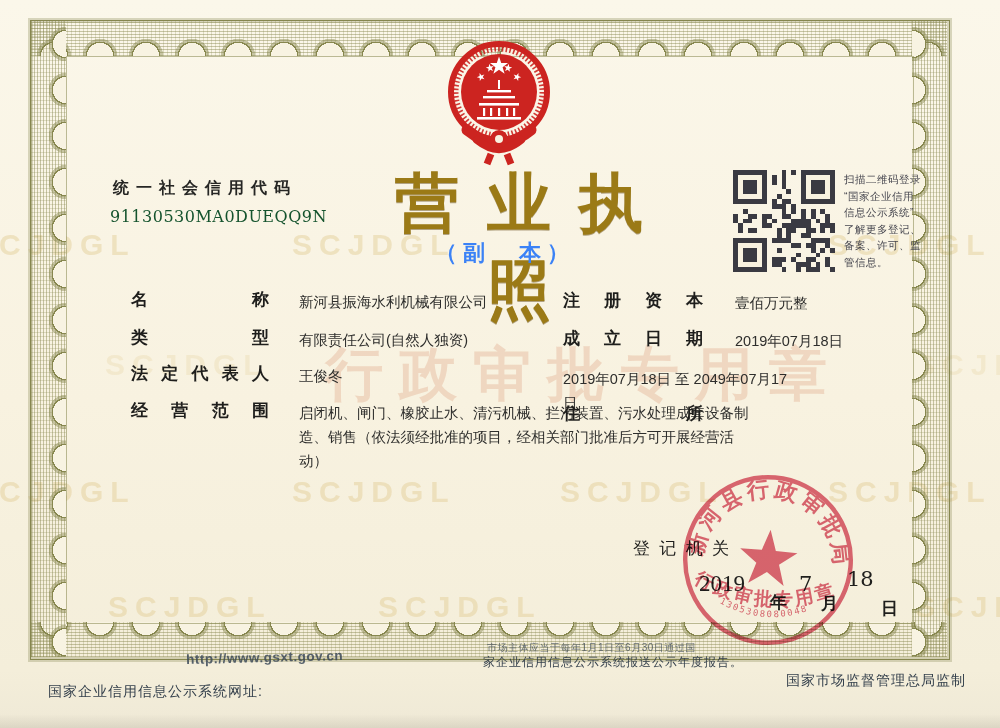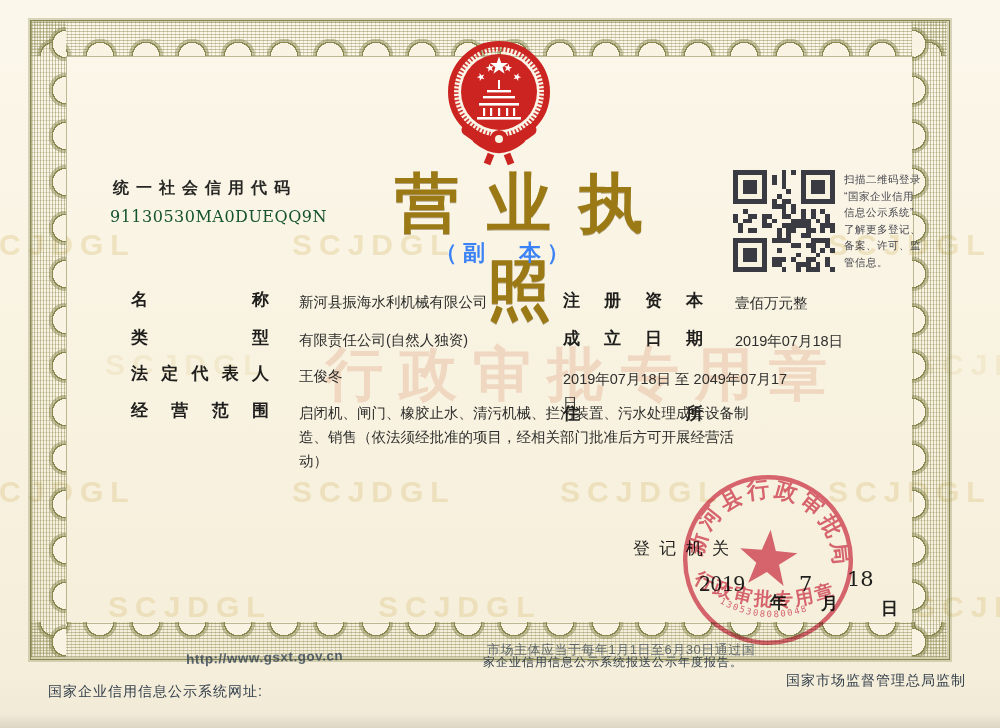--- a/index.html
+++ b/index.html
@@ -89,21 +89,21 @@
   .d-month{left:799px;top:572px;font-size:21px;}
   .d-month-s{left:821px;top:592px;font-size:17px;font-weight:bold;color:#1e1e1c;}
   .d-day{left:847px;top:567px;font-size:21px;}
   .d-day-s{left:881px;top:597px;font-size:17px;font-weight:bold;color:#1e1e1c;}
   
   .seal{left:679px;top:469px;width:178px;height:182px;transform:rotate(5deg);opacity:.87;mix-blend-mode:multiply;}
   
   .foot{color:#333f4b;}
   .foot-left-label{left:48px;top:683px;font-size:14px;letter-spacing:1px;}
   .foot-url{left:186px;top:650px;font-size:13.5px;font-weight:bold;color:#3c4a59;transform:rotate(-1.5deg);opacity:.85;letter-spacing:.5px;}
-  .foot-center1{left:487px;top:641px;font-size:13px;color:#414d58;opacity:.8;letter-spacing:.5px;}
+  .foot-center1{left:487px;top:641px;font-size:10px;color:#414d58;opacity:.8;letter-spacing:.5px;}
   .foot-center2{left:483px;top:654px;font-size:12px;letter-spacing:1px;}
   .foot-right{left:786px;top:672px;font-size:14px;letter-spacing:1px;}
   .photo-edge{left:0;right:0;bottom:0;height:14px;background:linear-gradient(180deg,rgba(150,145,130,0),rgba(150,145,130,.22));}
 </style>
 </head>
 <body>
 
 <div>
   <span class="wm-tile" style="left:-28px;top:228px;">SCJDGL</span>
   <span class="wm-tile" style="left:292px;top:228px;">SCJDGL</span>

